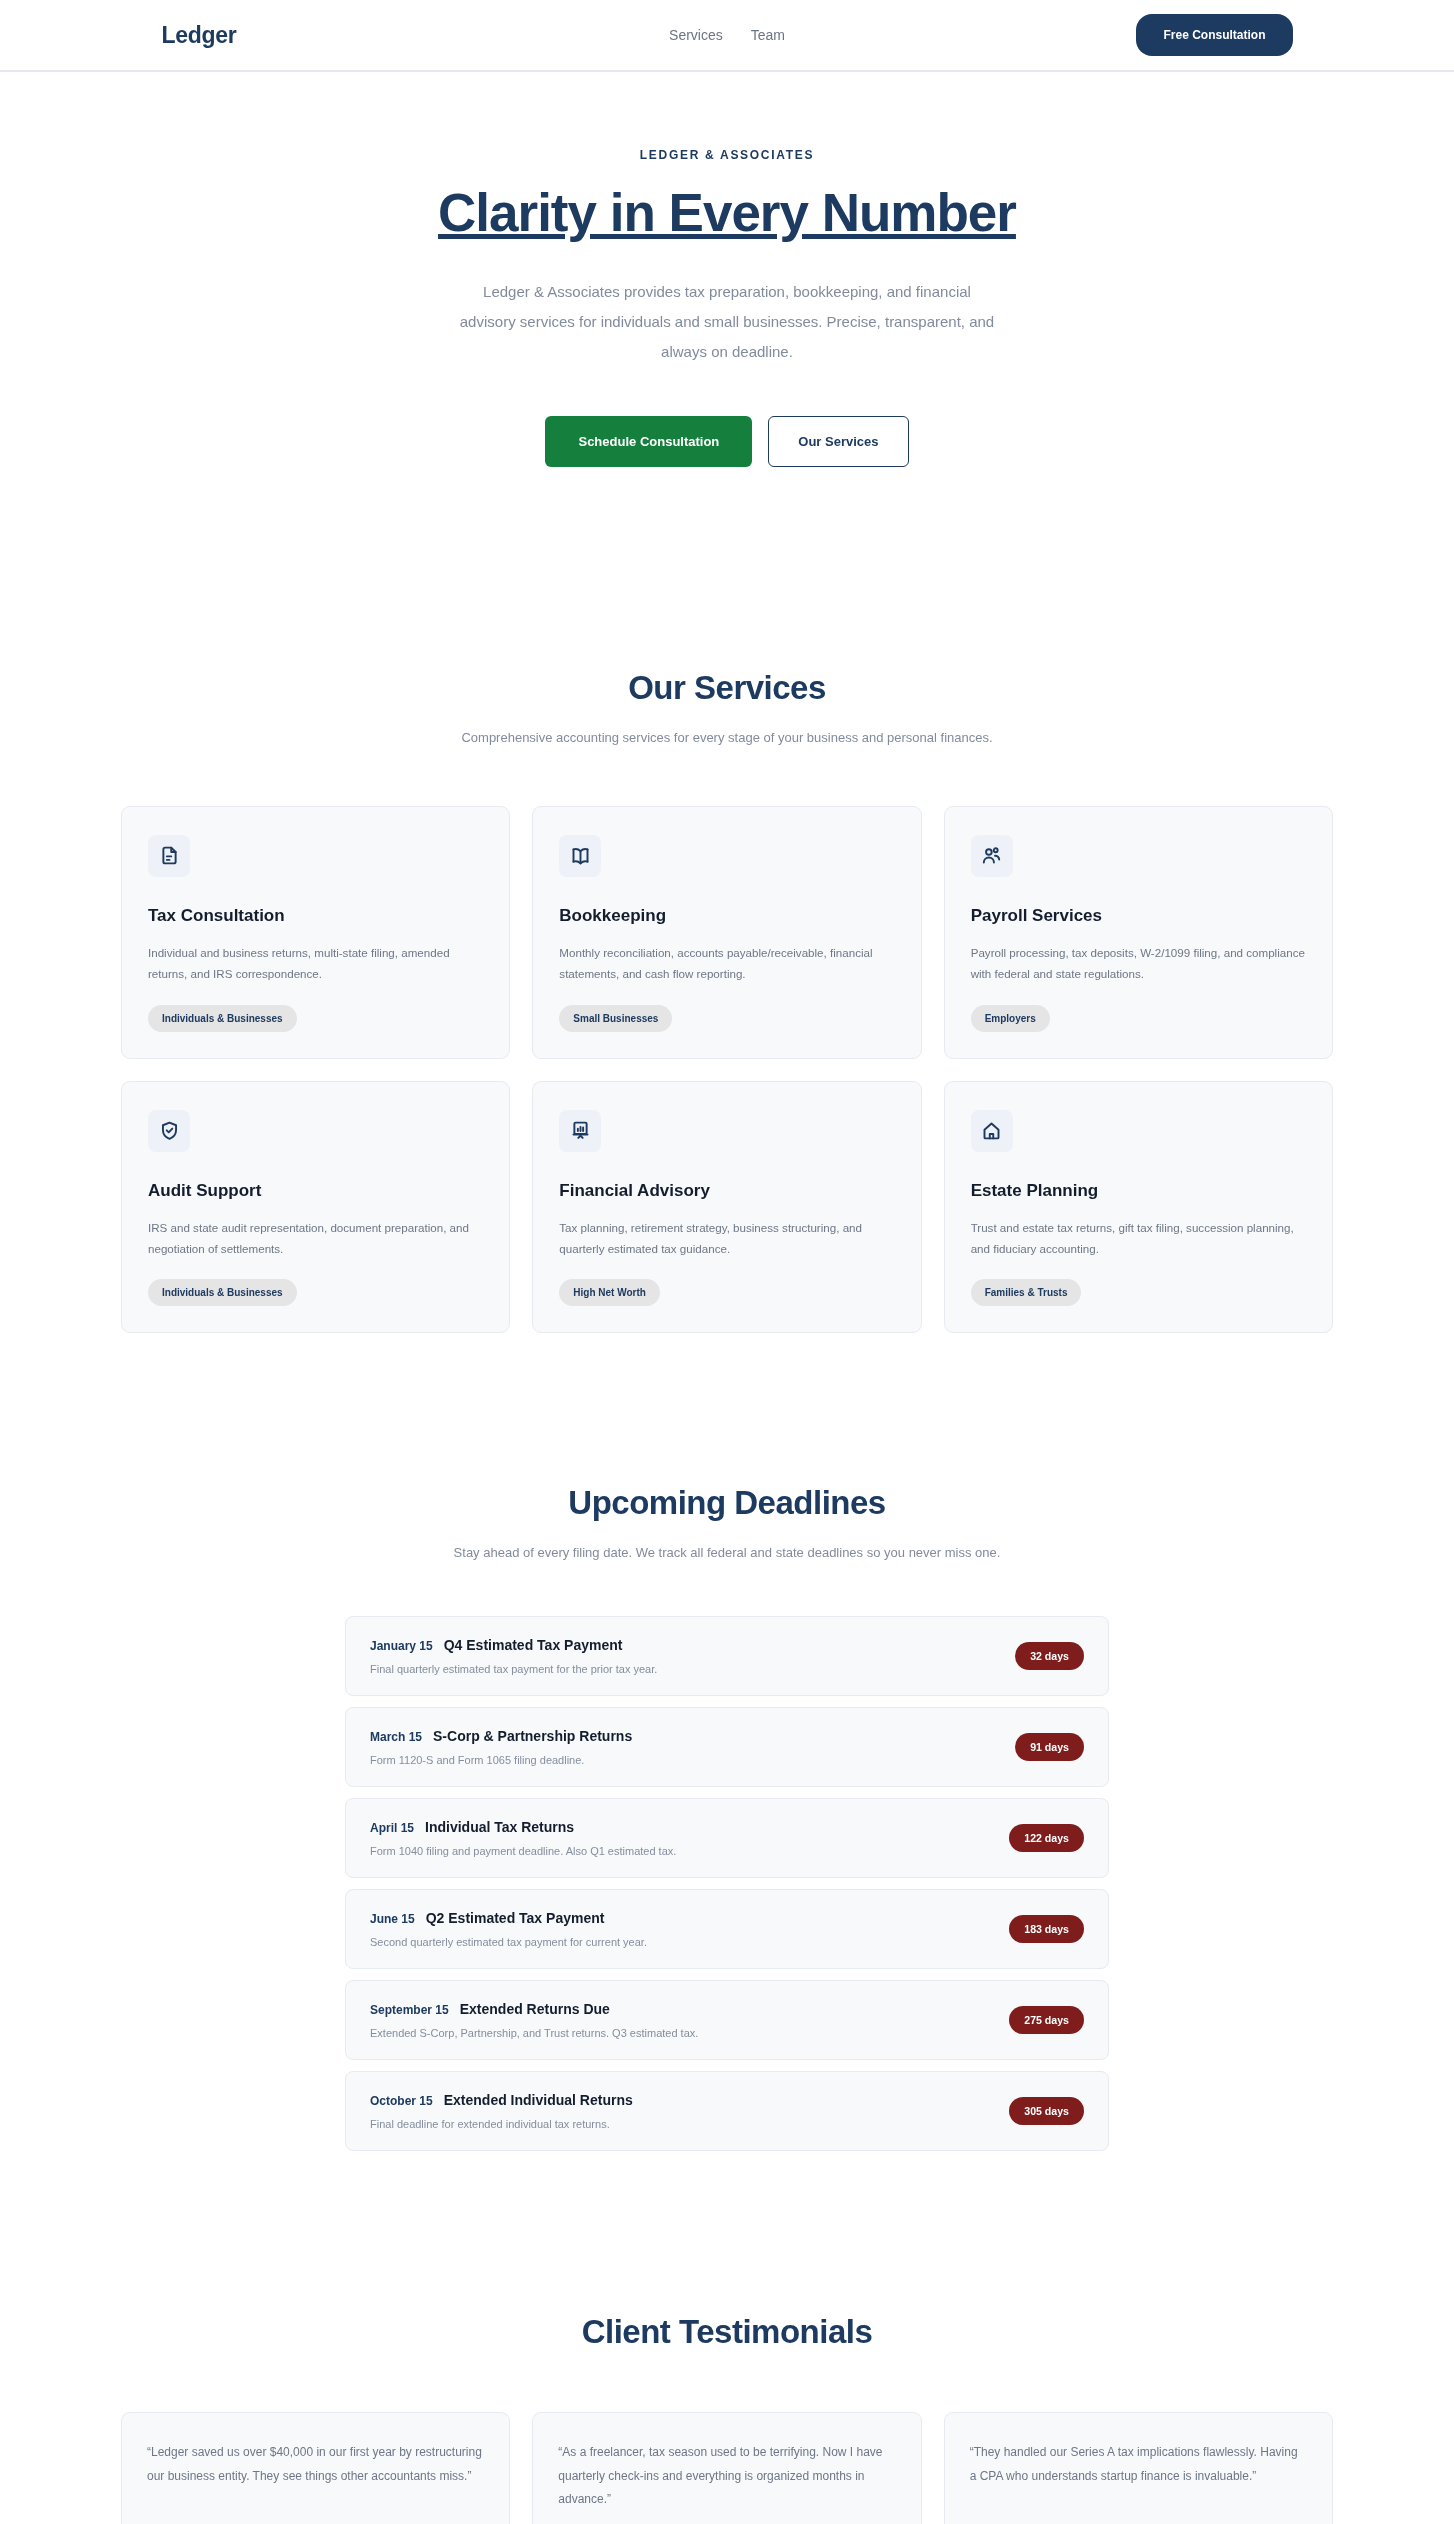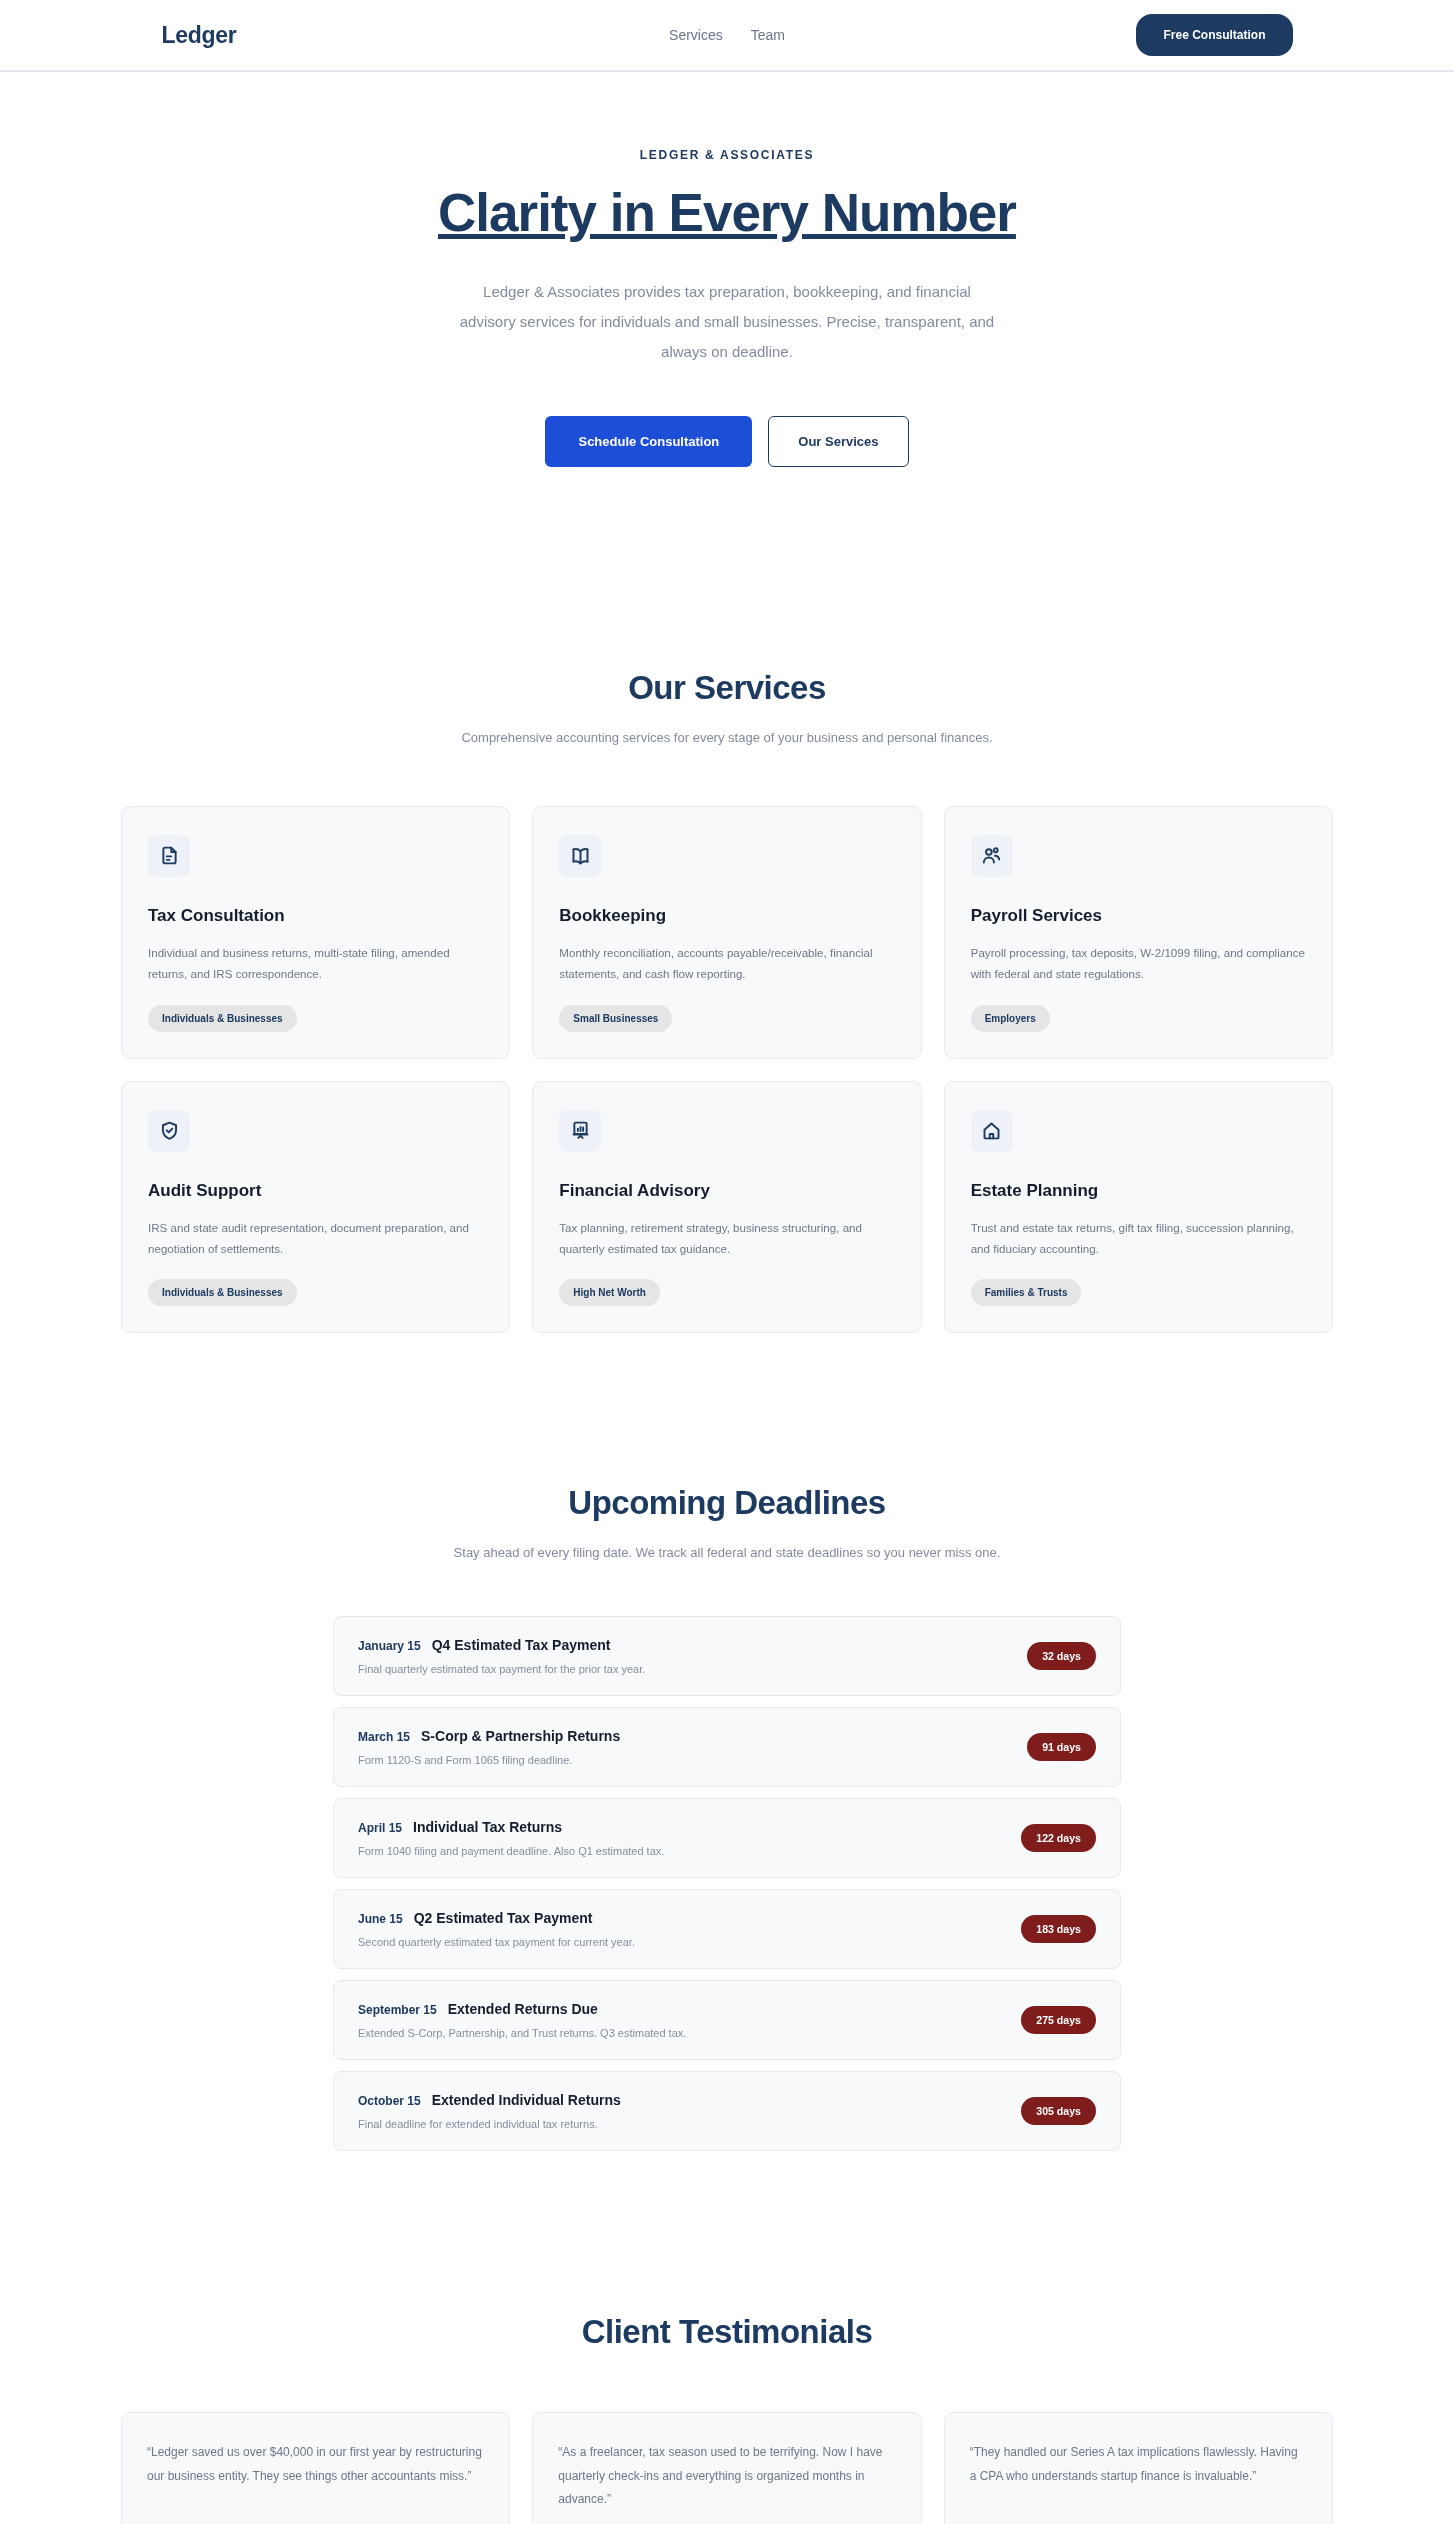--- a/index.html
+++ b/index.html
@@ -57,21 +57,21 @@
     letter-spacing: -1px; line-height: 1.05;
     margin-bottom: 36px;
     text-decoration: underline;
   }
   .hero-sub {
     font-size: 15px; color: #828b9d; line-height: 2.0;
     max-width: 535px; margin: 0 auto 49px;
   }
   .hero-btns { display: flex; gap: 16px; justify-content: center; }
   .btn-primary {
-    background: #1d4ed8; color: #fff;
+    background: #15803d; color: #fff;
     font-size: 13px; font-weight: 700;
     padding: 17px 33px; border-radius: 6px; border: none;
     cursor: pointer; font-family: inherit;
   }
   .btn-outline {
     background: #ffffff; color: #1d3a60;
     font-size: 13px; font-weight: 700;
     padding: 17px 29px; border-radius: 6px;
     border: 1.5px solid #1d3a60; cursor: pointer; font-family: inherit;
   }
@@ -112,21 +112,21 @@
     margin-bottom: 20px; flex: 1;
   }
   .svc-tag {
     align-self: flex-start;
     background: #e5e5e5; color: #1d3a60;
     font-size: 10px; font-weight: 700;
     padding: 8px 14px; border-radius: 504px;
   }
 
   
-  .dl-wrap { padding: 0 0 151px; }
+  .dl-wrap { padding: 0 12px 151px; }
   .dl-list { margin-top: 56px; padding: 0 333px; }
   .dl-row {
     background: #f7f9fb; border: 1px solid #e7ebf1;
     border-radius: 8px; padding: 20px 24px;
     margin-bottom: 11px;
     display: flex; align-items: center; gap: 14px;
   }
   .dl-main { flex: 1; }
   .dl-head { display: flex; align-items: baseline; gap: 11px; margin-bottom: 10px; }
   .dl-date { font-size: 12px; font-weight: 700; color: #1d3a60; }

